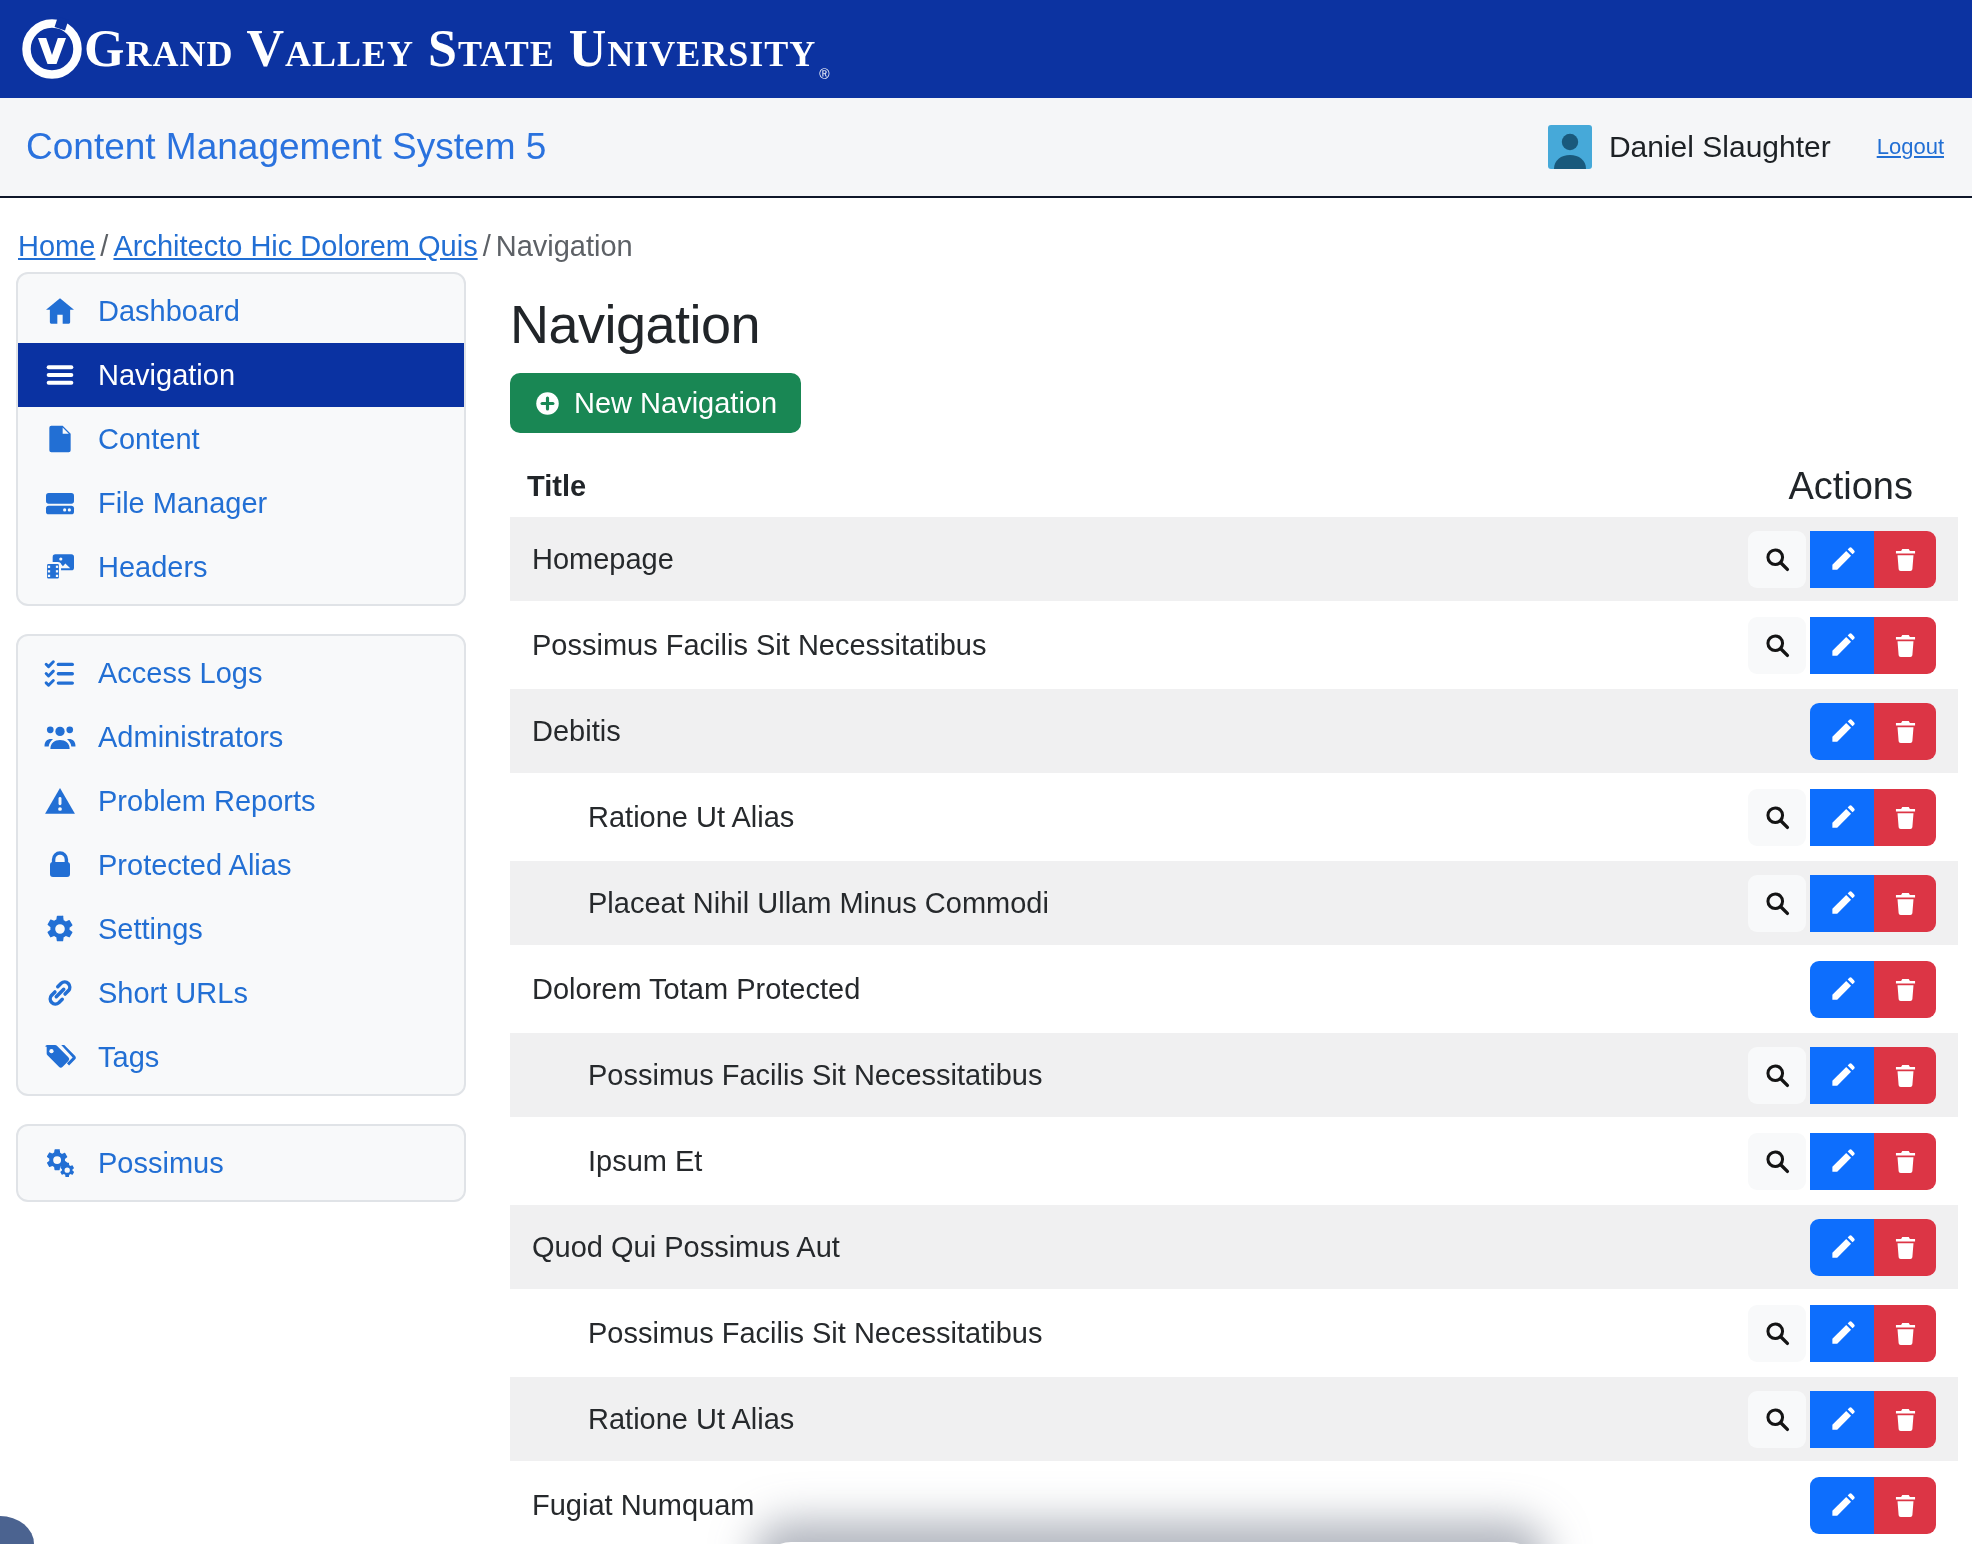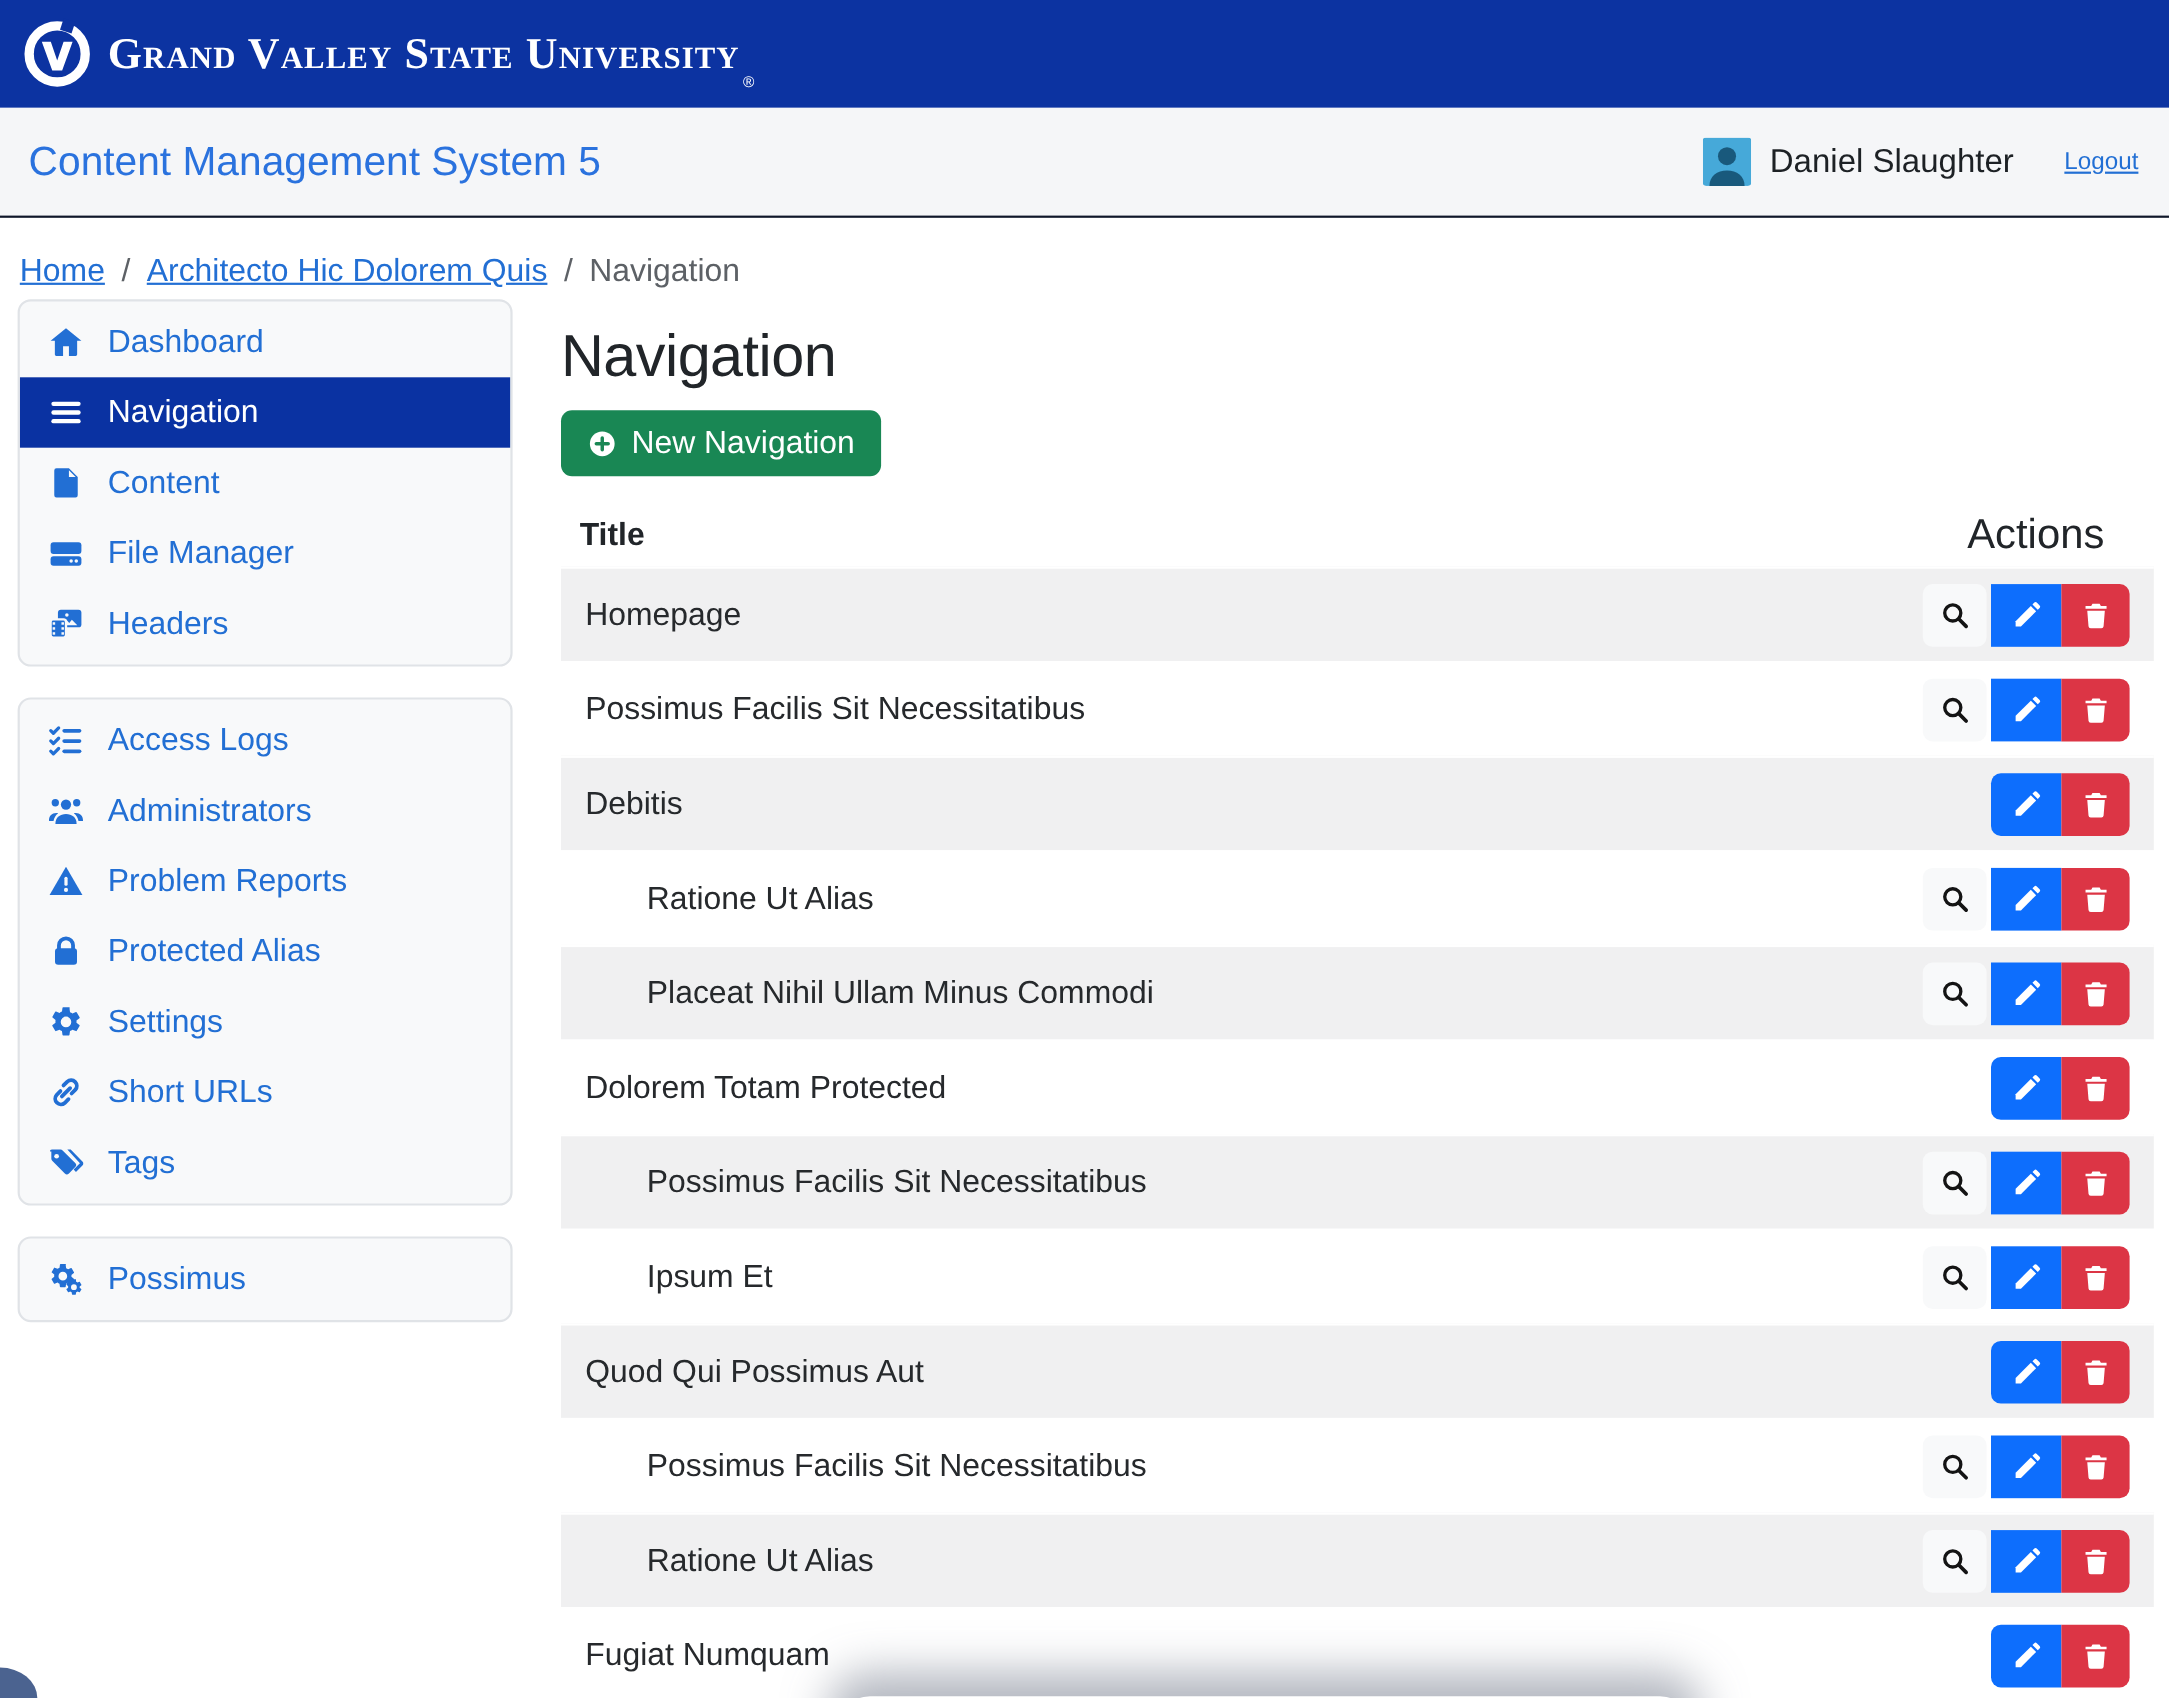--- a/index.html
+++ b/index.html
@@ -10,35 +10,35 @@
   html,body{width:1972px; height:1544px;}
   body{
     position:relative; overflow:hidden; background:#ffffff;
     font-family:"Liberation Sans","DejaVu Sans",sans-serif; color:#212529;
   }
   
   .topbar{height:98px; background:var(--brand-bar); display:flex; align-items:center; padding-left:20px;}
   .logo-mark{width:64px; height:64px; display:block; flex:0 0 auto;}
   .logo-text{
     font-family:"Liberation Serif","DejaVu Serif",serif; font-variant:small-caps; font-weight:600;
-    color:#fff; font-size:40px; margin-left:14px; letter-spacing:1px; line-height:1;
+    color:#fff; font-size:52px; letter-spacing:1px; line-height:1;
   }
   .reg-mark{color:#fff; font-size:14px; align-self:flex-end; margin:0 0 16px 3px;}
   
   .header2{
     height:100px; background:#f5f6f8; border-bottom:2px solid #0f172a;
     display:flex; align-items:center; padding:0 26px;
   }
   .app-title{font-size:37px; font-weight:500; color:var(--title-blue);}
   .user-area{margin-left:auto; display:flex; align-items:center;}
   .avatar{width:44px; height:44px; border-radius:3px; overflow:hidden; display:block;}
   .user-name{font-size:30px; color:#1d2125; margin-left:17px;}
   .logout{font-size:22px; color:var(--link-blue); text-decoration:underline; margin-left:46px; margin-right:2px; cursor:pointer;}
   
-  .breadcrumb{height:90px; display:flex; align-items:center; gap:15px; padding:6px 18px 0; font-size:29px;}
+  .breadcrumb{height:90px; display:flex; align-items:center; gap:5px; padding:6px 18px 0; font-size:29px;}
   .breadcrumb a{color:var(--link-blue); text-decoration:underline; cursor:pointer;}
   .crumb-current,.sep{color:#5d6166;}
   
   .sidebar{position:absolute; left:16px; top:272px; width:450px;}
   .side-card{
     background:#f8f9fa; border:2px solid #e0e3e7; border-radius:12px;
     padding:5px 0; margin-bottom:28px; overflow:hidden;
   }
   .nav-item{
     height:64px; display:flex; align-items:center; gap:20px; padding:0 24px;

